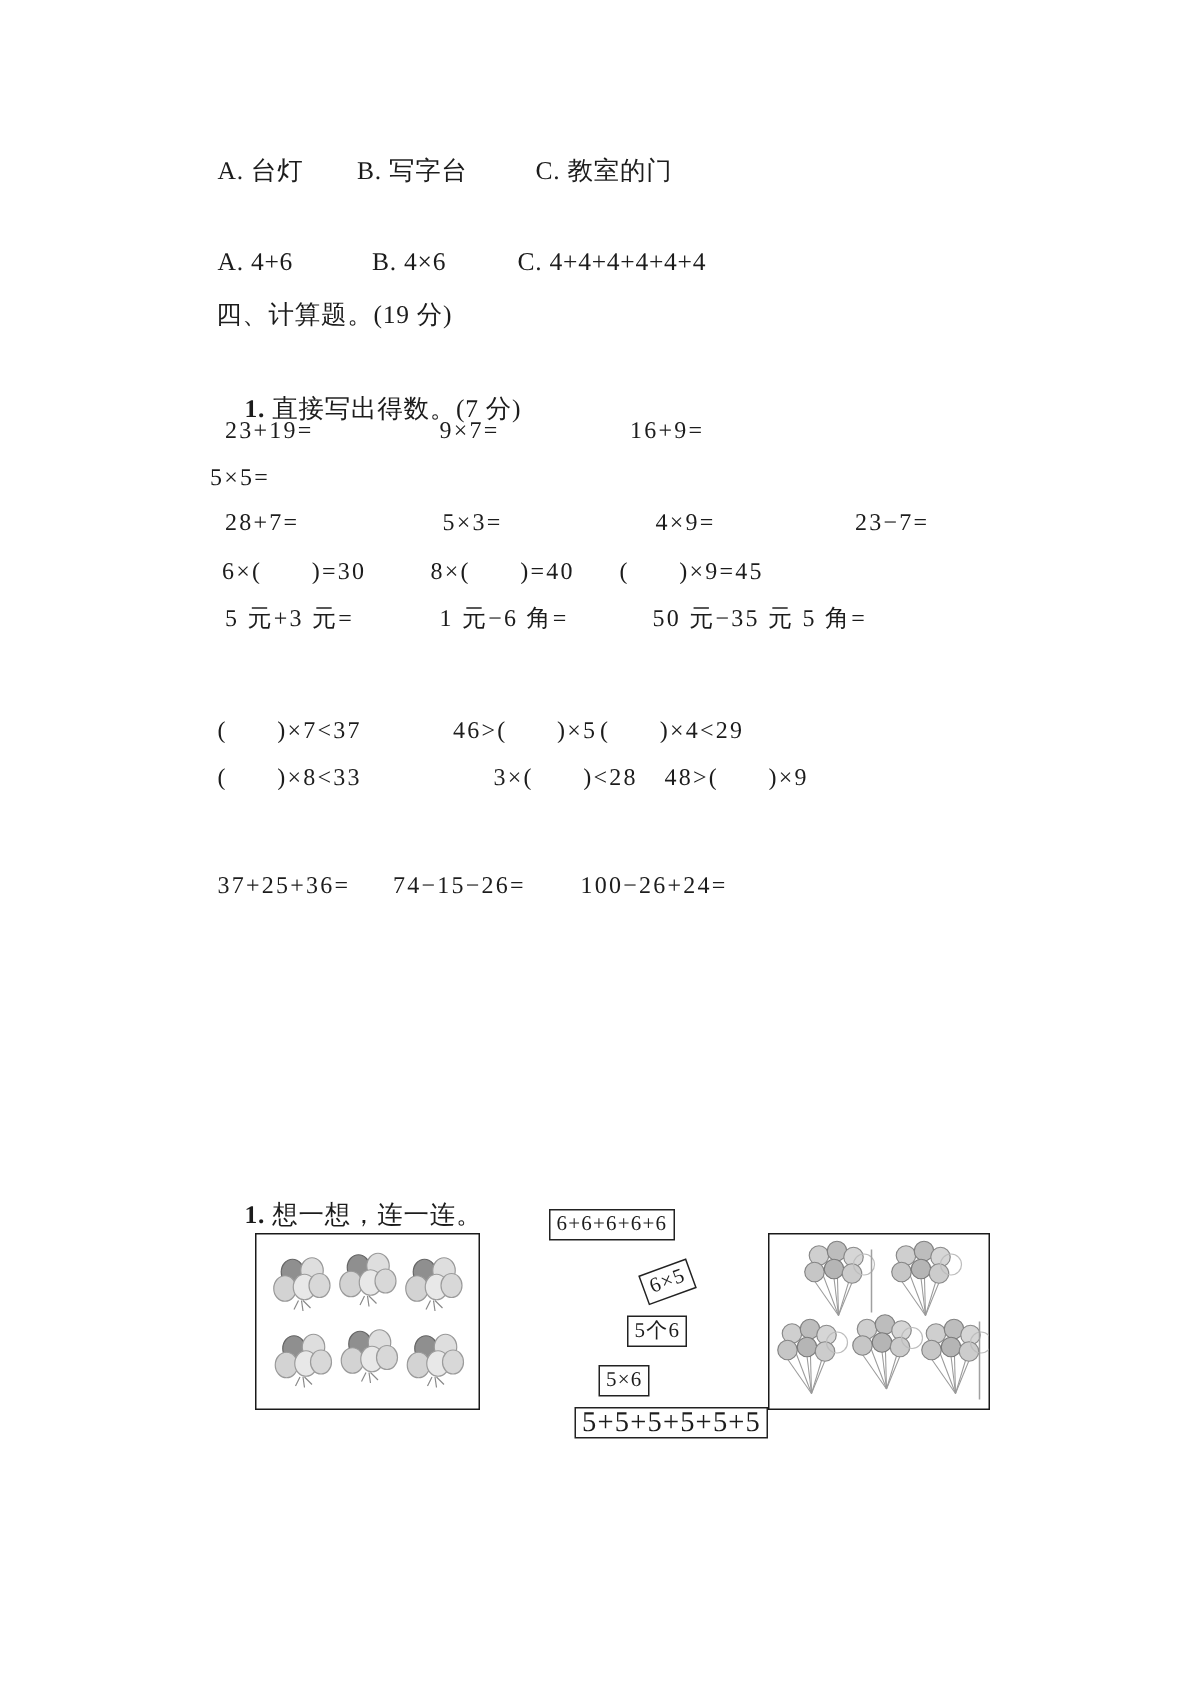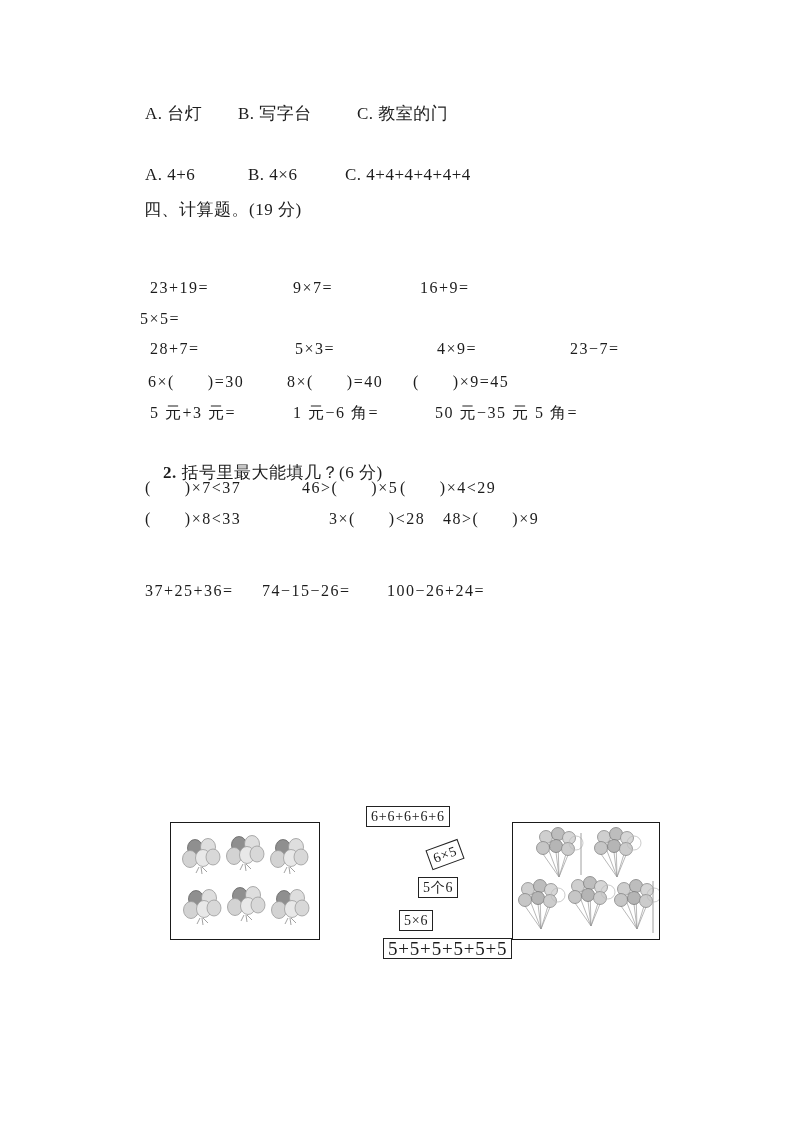--- a/index.html
+++ b/index.html
@@ -32,20 +32,23 @@
   </div>
 
   <div class="line" style="top:164px">
     <span class="cell txt" style="left:1px">A. 4+6</span>
     <span class="cell txt" style="left:104px">B. 4×6</span>
     <span class="cell txt" style="left:201px">C. 4+4+4+4+4+4</span>
   </div>
 
   <div class="line txt" style="top:199px">四、计算题。(19 分)</div>
 
+  <div class="line txt" style="top:240px">
+    <span class="qnum">1.</span><span> 直接写出得数。(7 分)</span>
+  </div>
 
   <div class="line" style="top:277px">
     <span class="cell eq" style="left:6px">23+19=</span>
     <span class="cell eq" style="left:149px">9×7=</span>
     <span class="cell eq" style="left:276px">16+9=</span>
   </div>
   <div class="line" style="top:308px">
     <span class="cell eq" style="left:-4px">5×5=</span>
   </div>
   <div class="line" style="top:338px">
@@ -58,41 +61,41 @@
     <span class="cell eq" style="left:4px">6×(      )=30</span>
     <span class="cell eq" style="left:143px">8×(      )=40</span>
     <span class="cell eq" style="left:269px">(      )×9=45</span>
   </div>
   <div class="line" style="top:402px">
     <span class="cell eq" style="left:6px">5 元+3 元=</span>
     <span class="cell eq" style="left:149px">1 元−6 角=</span>
     <span class="cell eq" style="left:291px">50 元−35 元 5 角=</span>
   </div>
 
-  <div class="line txt" style="top:440px">
-    <span class="qnum">2.</span><span> 括号里最大能填几？(6 分)</span>
-  </div>
   <div class="line" style="top:477px">
     <span class="cell eq" style="left:1px">(      )×7&lt;37</span>
     <span class="cell eq" style="left:158px">46&gt;(      )×5</span>
     <span class="cell eq" style="left:256px">(      )×4&lt;29</span>
   </div>
   <div class="line" style="top:508px">
     <span class="cell eq" style="left:1px">(      )×8&lt;33</span>
     <span class="cell eq" style="left:185px">3×(      )&lt;28</span>
     <span class="cell eq" style="left:299px">48&gt;(      )×9</span>
   </div>
 
   <div class="line" style="top:580px">
     <span class="cell eq" style="left:1px">37+25+36=</span>
     <span class="cell eq" style="left:118px">74−15−26=</span>
     <span class="cell eq" style="left:243px">100−26+24=</span>
   </div>
 
 
+  <div class="line txt" style="top:777px">
+    <span class="qnum">1.</span><span> 想一想，连一连。</span>
+  </div>
 
   <div class="imgbox" style="left:170px;top:822px;width:148px;height:116px">
     <svg width="148" height="116" viewBox="0 0 148 116">
       <defs>
         <g id="bA">
           <ellipse cx="-6" cy="-8" rx="7.5" ry="8.5" fill="#8f8f8f" stroke="#666666" stroke-width="0.8"></ellipse>
           <ellipse cx="7" cy="-9" rx="7.5" ry="8.5" fill="#dedede" stroke="#999999" stroke-width="0.8"></ellipse>
           <ellipse cx="-11" cy="3" rx="7.5" ry="8.5" fill="#d3d3d3" stroke="#999999" stroke-width="0.8"></ellipse>
           <ellipse cx="2" cy="2" rx="7.5" ry="8.5" fill="#e8e8e8" stroke="#9c9c9c" stroke-width="0.8"></ellipse>
           <ellipse cx="12" cy="1" rx="7" ry="8" fill="#d8d8d8" stroke="#9c9c9c" stroke-width="0.8"></ellipse>

